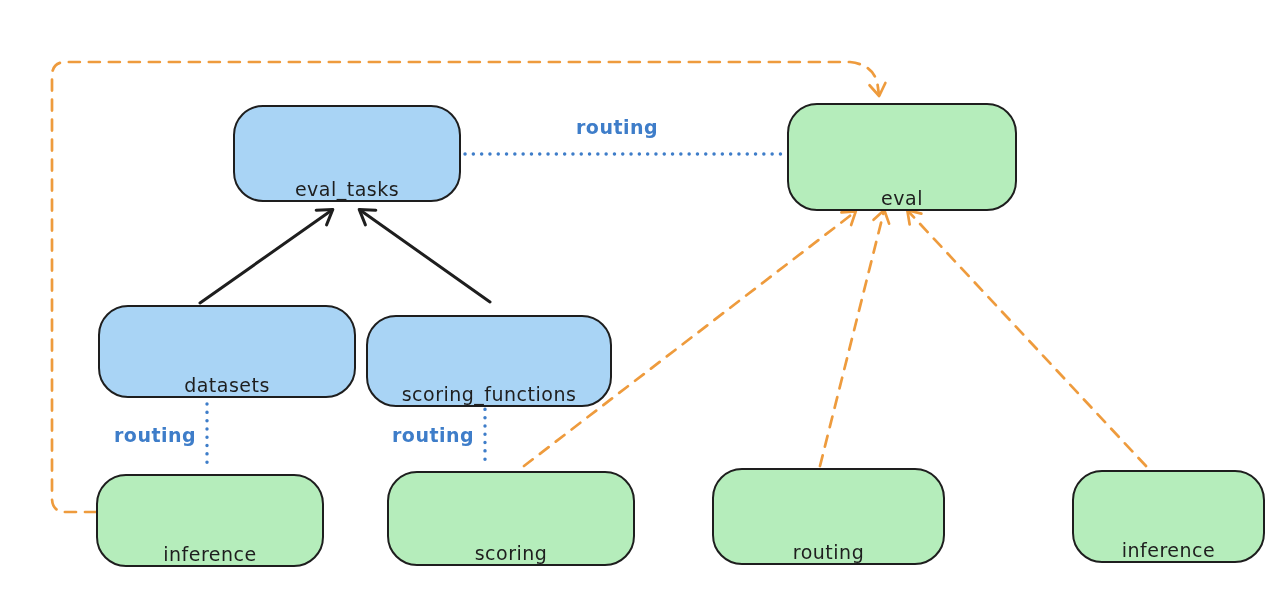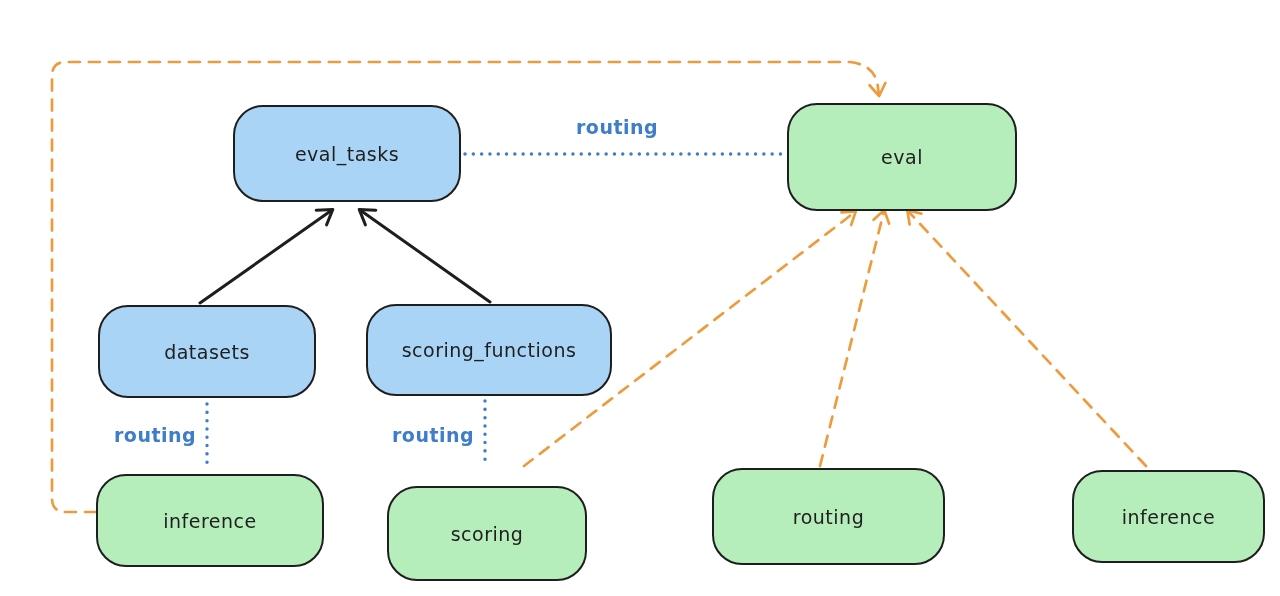--- a/index.html
+++ b/index.html
@@ -22,21 +22,21 @@
   .edge-black{stroke:var(--ink);stroke-width:3;fill:none;stroke-linecap:round;}
   .edge-dotted{stroke:var(--routing-blue);stroke-width:3.4;fill:none;stroke-dasharray:0.1 8.2;stroke-linecap:round;}
   .edge-orange{stroke:var(--arrow-orange);stroke-width:2.7;fill:none;stroke-dasharray:11 9;stroke-linecap:round;}
   .mk-black{fill:none;stroke:var(--ink);stroke-width:3;stroke-linecap:round;stroke-linejoin:round;}
   .mk-orange{fill:none;stroke:var(--arrow-orange);stroke-width:2.7;stroke-linecap:round;stroke-linejoin:round;}
   .node{
     position:absolute;
     box-sizing:border-box;
     border:2.5px solid var(--ink);
     border-radius:30px;
-    display:flex;align-items:center;justify-content:center;
+    display:flex;align-items:flex-end;justify-content:center;
     color:var(--ink);
     font-size:19px;
     letter-spacing:0.5px;
     white-space:nowrap;
   }
   .node.blue{background:var(--node-blue);}
   .node.green{background:var(--node-green);}
   .edge-label{
     position:absolute;
     color:var(--routing-blue);
@@ -75,33 +75,33 @@
   </svg>
 
   <div class="node blue" style="left:233px;top:105px;width:228px;height:97px">
     <span>eval_tasks</span>
   </div>
 
   <div class="node green" style="left:787px;top:103px;width:230px;height:108px">
     <span>eval</span>
   </div>
 
-  <div class="node blue" style="left:98px;top:305px;width:218px;height:93px">
+  <div class="node blue" style="left:98px;top:305px;width:258px;height:93px">
     <span>datasets</span>
   </div>
 
-  <div class="node blue" style="left:366px;top:304px;width:246px;height:92px">
+  <div class="node blue" style="left:366px;top:315px;width:246px;height:92px">
     <span>scoring_functions</span>
   </div>
 
   <div class="node green" style="left:96px;top:474px;width:228px;height:93px">
     <span>inference</span>
   </div>
 
-  <div class="node green" style="left:387px;top:486px;width:200px;height:95px">
+  <div class="node green" style="left:387px;top:471px;width:248px;height:95px">
     <span>scoring</span>
   </div>
 
   <div class="node green" style="left:712px;top:468px;width:233px;height:97px">
     <span>routing</span>
   </div>
 
   <div class="node green" style="left:1072px;top:470px;width:193px;height:93px">
     <span>inference</span>
   </div>

